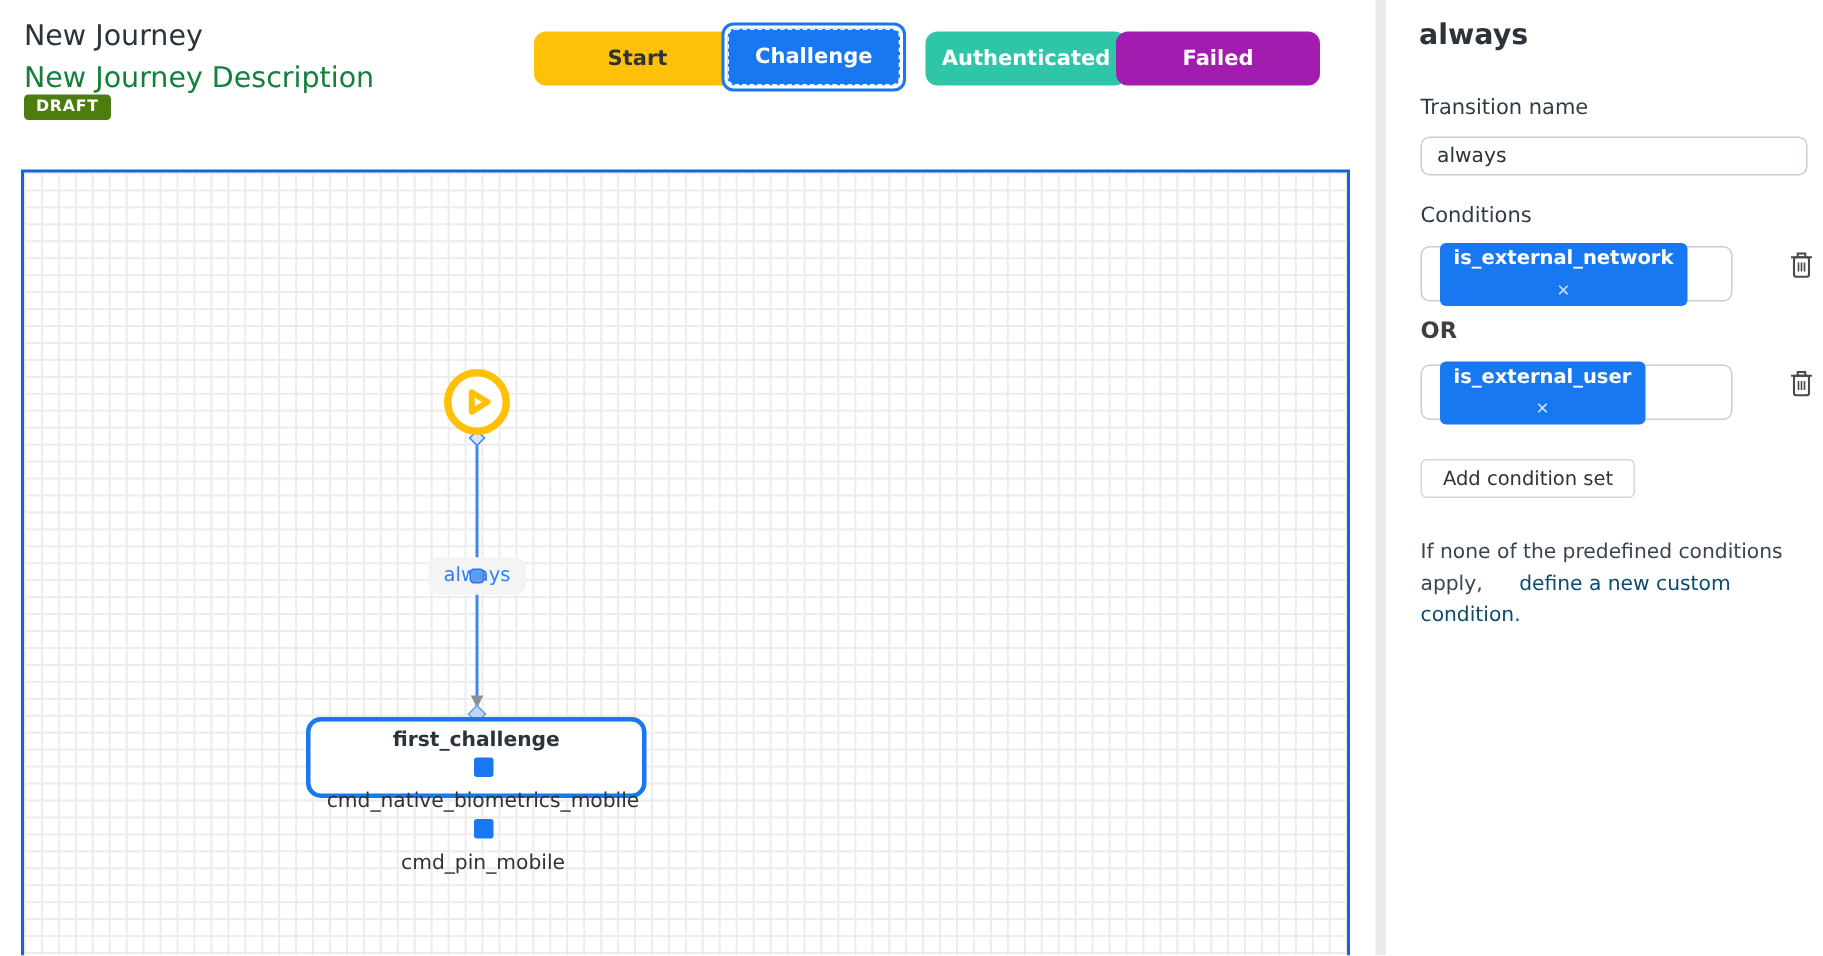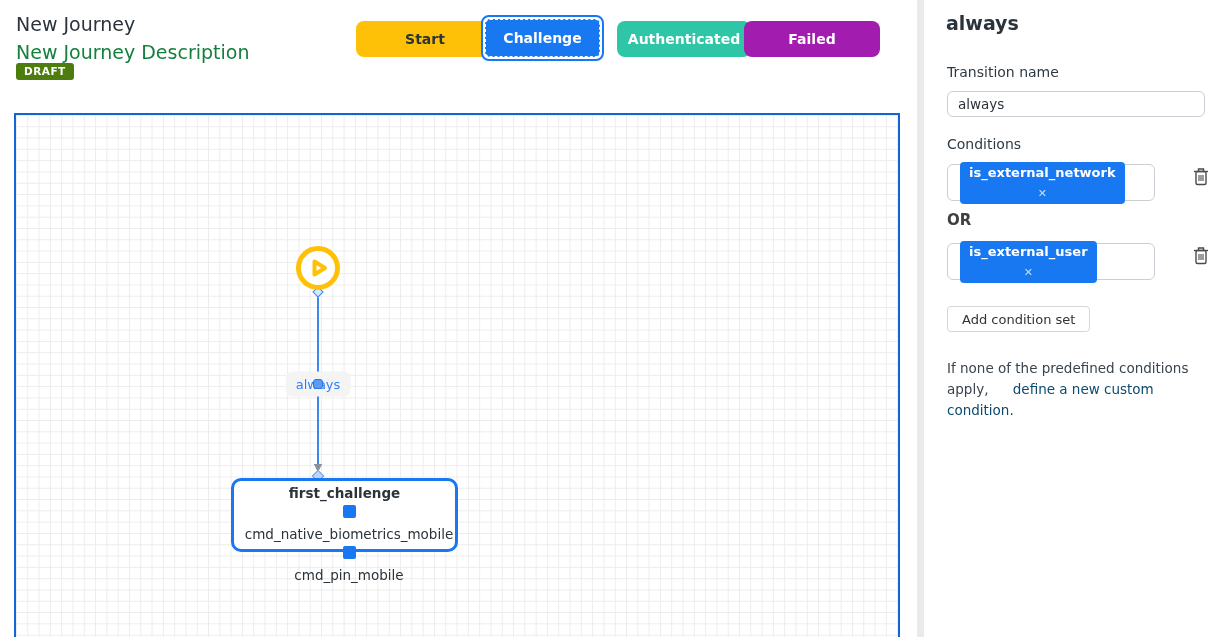--- a/index.html
+++ b/index.html
@@ -41,22 +41,22 @@
   .src-handle { position:absolute; left:298px; top:173px; width:8px; height:8px;
     background:#d8e7fb; border:1.5px solid #3D87F5; transform:rotate(45deg); }
   .edge-arrow-chevron { position:absolute; left:302px; top:352px; transform:translate(-50%,-50%); color:#8a9099; font-size:11px; line-height:1; }
   .edge-arrow-diamond { position:absolute; left:302px; top:361px; width:9px; height:9px;
     transform:translate(-50%,-50%) rotate(45deg); background:#bcd6f7; border:1px solid #6f9fdd; }
   .edge-label { position:absolute; left:302px; top:269px; transform:translate(-50%,-50%);
     background:#f4f4f4; border-radius:7px; padding:5px 10px; color:#2D7FF9; font-size:13px; cursor:pointer; }
   .edge-marker { position:absolute; left:302px; top:269px; transform:translate(-50%,-50%);
     width:10px; height:10px; background:#5b9cf3; border:1px solid #2b76e0; border-radius:3px; }
 
-  .flow-node { position:absolute; left:188px; top:363px; width:227px; height:74px;
-    background:#fff; border:3px solid #1778F2; border-radius:10px; cursor:pointer;margin-left:27px; }
+  .flow-node { position:absolute; left:188px; top:363px; width:227px; height:54px;
+    background:#fff; border:3px solid #1778F2; border-radius:10px; cursor:pointer; }
   .flow-node-title { text-align:center; font-size:13.5px; font-weight:bold; color:#2b333b; margin-top:4px; }
   .flow-row { display:flex; align-items:center; gap:8px; margin:4px 0 0 9px; font-size:13.5px; color:#2b333b;flex-direction:column; }
   .flow-row .sq { width:13px; height:13px; background:#1778F2; border-radius:2px; flex:0 0 auto; }
 
   
   .divider { position:absolute; left:917px; top:0; width:7px; height:637px; background:#eaeaea; }
   .sb-title { position:absolute; left:946px; top:12px; font-size:19px; font-weight:bold; color:#2b333b; }
   .sb-label { position:absolute; left:947px; font-size:14px; color:#2f3a44; }
   .lbl-transition { top:64px; } .lbl-conditions { top:136px; }
   .sb-input { position:absolute; left:947px; top:91px; width:258px; height:26px;

